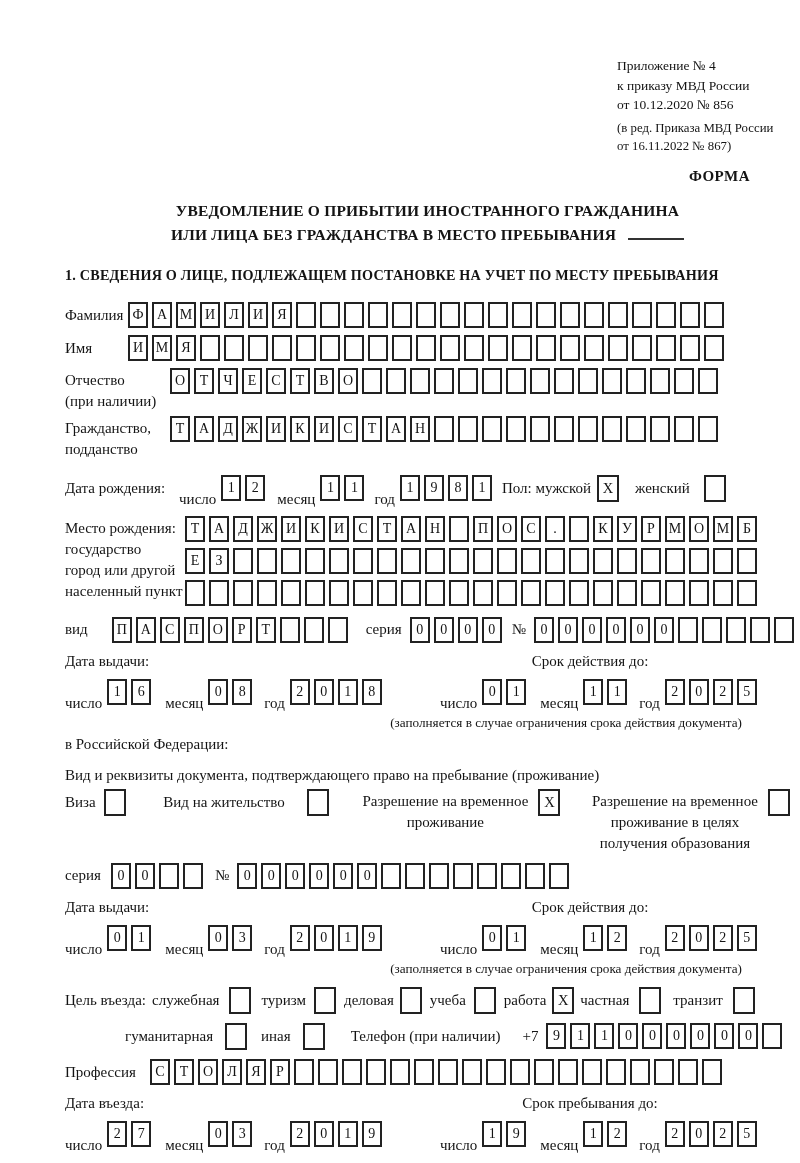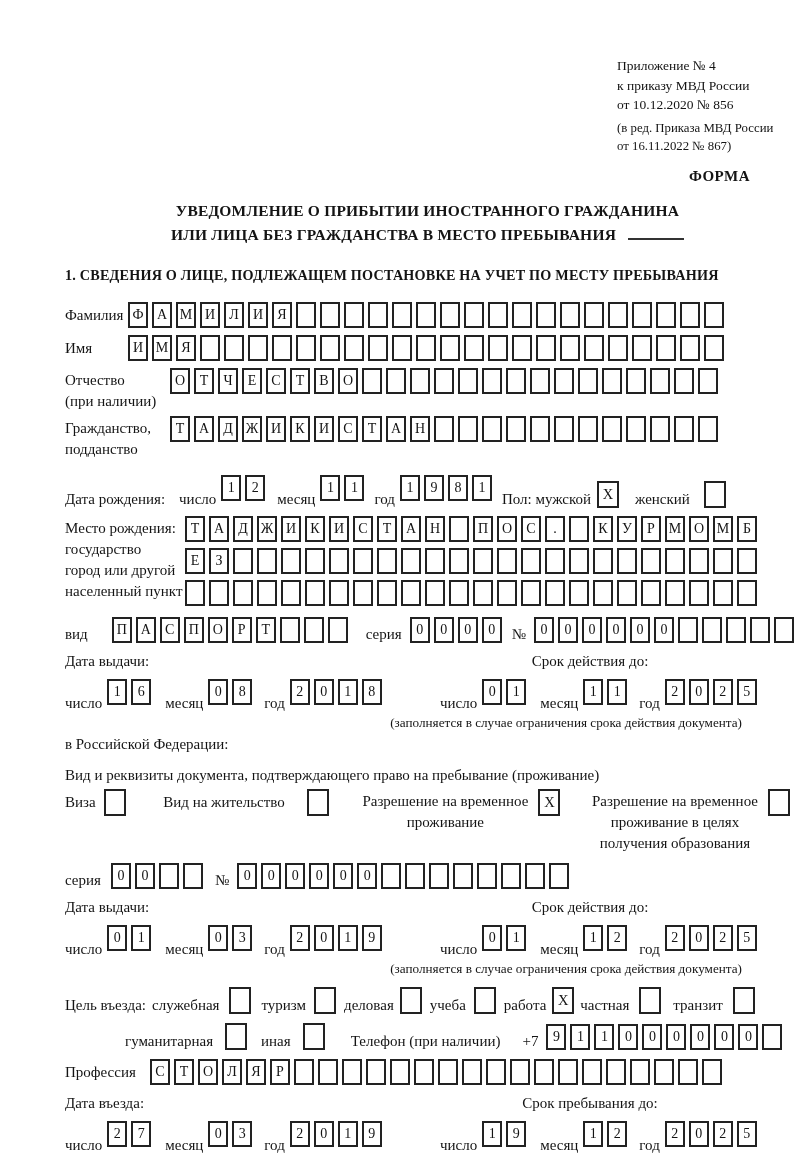--- a/index.html
+++ b/index.html
@@ -15,21 +15,21 @@
   .annex .note{font-size:12.8px;margin-top:4px;line-height:1.45;}
   .forma{font-weight:bold;font-size:15px;text-align:right;padding-right:40px;margin-top:12px;letter-spacing:.5px;}
 
   
   .title{font-weight:bold;font-size:15.5px;text-align:center;line-height:1.55;margin-top:14px;letter-spacing:.2px;}
   .title .uline{display:inline-block;width:56px;border-bottom:2px solid #333;height:1px;margin-left:12px;}
   .section-heading{font-weight:bold;font-size:14.2px;margin-top:20px;letter-spacing:.2px;}
 
   
   .row{display:flex;align-items:flex-start;margin-top:7px;font-size:15px;}
-  .row.center-v{align-items:flex-end;font-family:Liberation Serif, serif;}
+  .row.center-v{align-items:center;font-family:Liberation Serif, serif;}
   .lbl{flex:0 0 auto;line-height:26px;}
   .lblcol{flex:0 0 auto;line-height:21px;padding-top:2px;}
   .w63{width:63px;} .w105{width:105px;} .w120{width:120px;} .w85{width:85px;}
 
   .boxrow{display:inline-flex;flex-wrap:nowrap;}
   .cell{
     display:inline-block;box-sizing:border-box;
     width:20px;height:26px;border:2px solid #222;margin-right:4px;
     text-align:center;font-size:14px;line-height:22px;background:#fff;
   }

